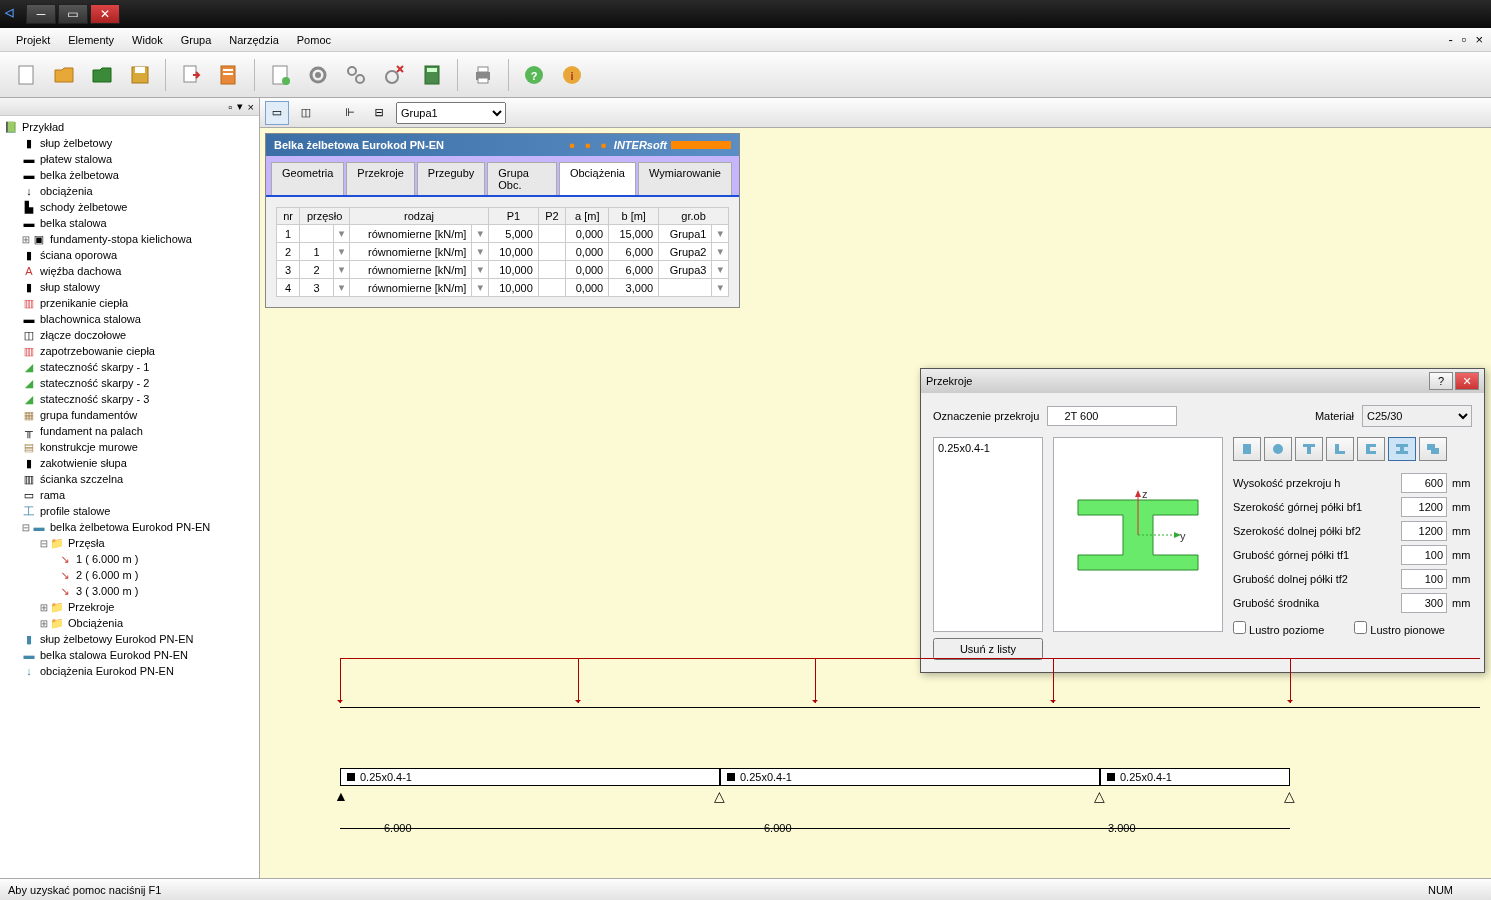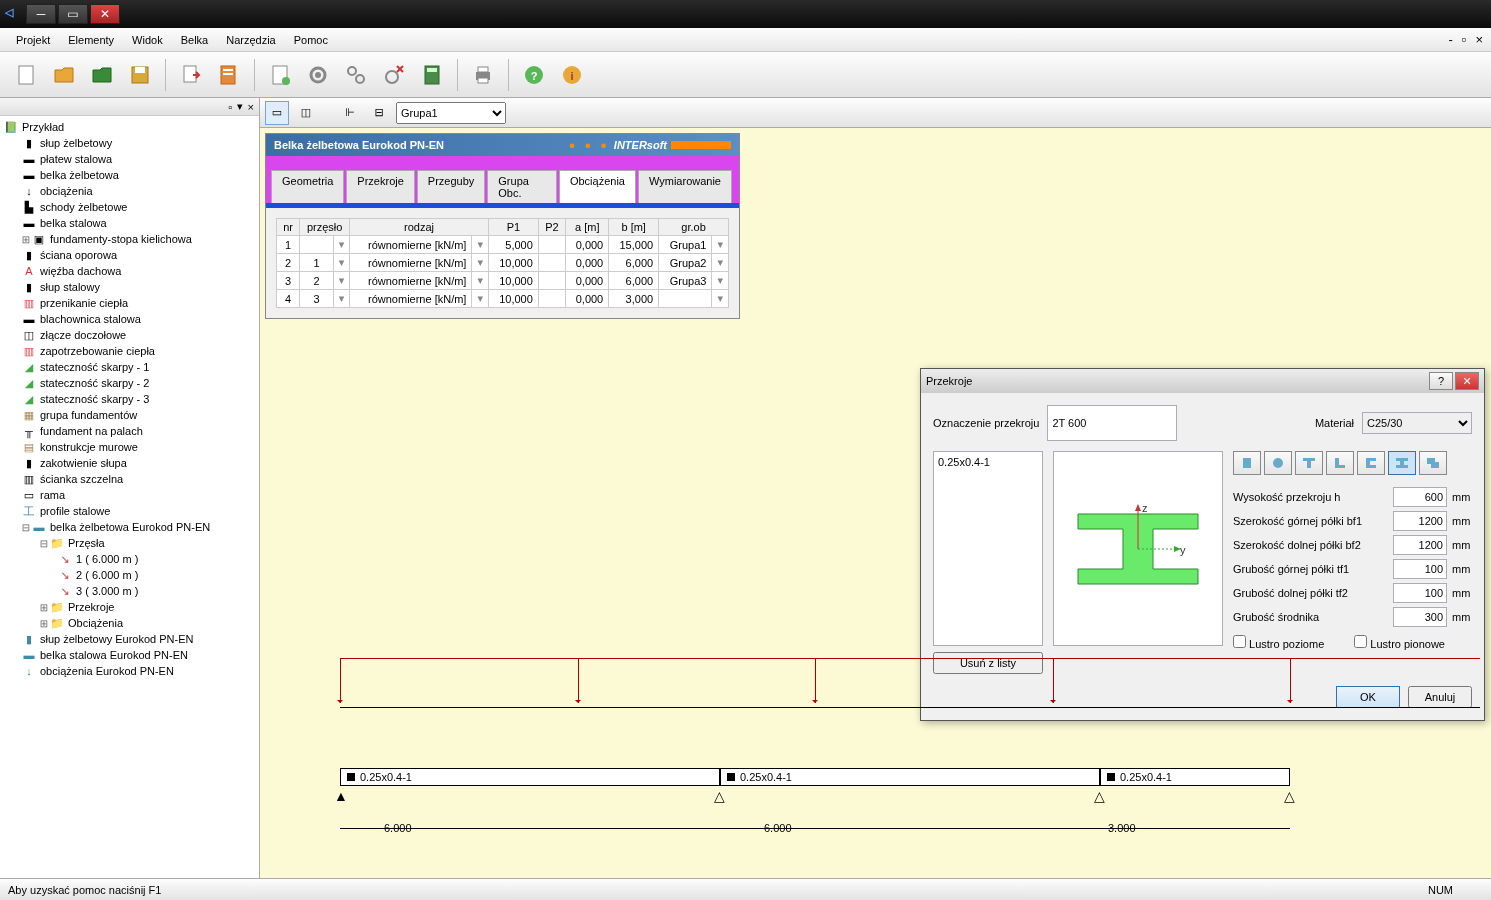--- a/index.html
+++ b/index.html
@@ -34,21 +34,21 @@
 .secondary-toolbar { height: 30px; background: linear-gradient(to bottom, #fdfdfd, #e3e3e3); display: flex; align-items: center; padding: 0 5px; gap: 5px; border-bottom: 1px solid #aaa; }
 .secondary-toolbar .tb-btn { width: 24px; height: 24px; border: 1px solid transparent; display: flex; align-items: center; justify-content: center; cursor: pointer; }
 .secondary-toolbar .tb-btn.active { border: 1px solid #7da2ce; background: #e0ecf8; }
 .secondary-toolbar select { height: 22px; width: 110px; }
 .panel { position: absolute; left: 5px; top: 35px; width: 475px; background: #f0f0f0; border: 1px solid #888; }
 .panel-header { height: 22px; background: linear-gradient(to right, #3a6ea5, #5a8ec5); color: #fff; display: flex; align-items: center; padding: 0 8px; font-weight: bold; }
 .panel-header-right { margin-left: auto; font-style: italic; display: flex; align-items: center; gap: 4px; }
 .panel-header-dots { color: #ff8800; letter-spacing: 3px; }
 .panel-brand { color: #fff; font-weight: bold; font-style: italic; }
 .panel-brand-bar { width: 60px; height: 8px; background: #ff8800; display: inline-block; }
-.tabs { display: flex; background: #d946ef; padding: 14px 5px 0; border-bottom: 5px solid #1d4ed8; }
+.tabs { display: flex; background: #c4b5fd; padding: 6px 5px 0; border-bottom: 2px solid #1d4ed8; }
 .tab { padding: 4px 10px; border: 1px solid #aaa; border-bottom: none; background: #e8e8e8; margin-right: 2px; cursor: pointer; }
 .tab.active { background: #fff; }
 .panel-body { padding: 10px; background: #f0f0f0; }
 .load-table { width: 100%; border-collapse: collapse; background: #fff; }
 .load-table th, .load-table td { border: 1px solid #ccc; padding: 2px 5px; text-align: center; font-weight: normal; }
 .load-table th { background: #f0f0f0; }
 .load-table td.right { text-align: right; }
 .load-table td.left { text-align: right; }
 .load-table .dd { width: 12px; color: #888; cursor: pointer; }
 .panel-footer { display: flex; align-items: center; padding: 10px; gap: 20px; }
@@ -56,32 +56,32 @@
 .panel-footer button { margin-left: auto; padding: 3px 18px; }
 .dialog { position: absolute; left: 660px; top: 270px; width: 565px; background: #f0f0f0; border: 1px solid #555; box-shadow: 2px 2px 8px rgba(0,0,0,0.3); }
 .dialog-titlebar { height: 24px; background: linear-gradient(to bottom, #eee, #ccc); display: flex; align-items: center; padding: 0 5px; }
 .dialog-title { flex: 1; }
 .dialog-titlebar-buttons { display: flex; gap: 2px; }
 .dialog-tb-btn { width: 24px; height: 18px; border: 1px solid #888; background: linear-gradient(to bottom,#fafafa,#ddd); display: flex; align-items: center; justify-content: center; cursor: pointer; font-size: 11px; }
 .dialog-tb-btn.close { background: linear-gradient(to bottom, #e66, #c33); color: #fff; }
 .dialog-body { padding: 12px; }
 .dialog-row { display: flex; align-items: center; gap: 8px; margin-bottom: 10px; }
 .dialog-row label { }
-.dialog-row input[type="text"] { height: 36px; padding: 0 4px; border: 1px solid #abadb3; }
+.dialog-row input[type="text"] { height: 20px; padding: 0 16px; border: 1px solid #abadb3; }
 .dialog-row select { height: 22px; border: 1px solid #abadb3; }
 .dialog-columns { display: flex; gap: 10px; }
 .dialog-list { width: 110px; height: 195px; border: 1px solid #abadb3; background: #fff; padding: 4px; }
 .dialog-preview { width: 170px; height: 195px; border: 1px solid #abadb3; background: #fff; display: flex; align-items: center; justify-content: center; }
 .dialog-props { flex: 1; }
 .shape-buttons { display: flex; gap: 3px; margin-bottom: 12px; }
 .shape-btn { width: 28px; height: 24px; border: 1px solid #888; background: linear-gradient(to bottom,#fafafa,#e5e5e5); display: flex; align-items: center; justify-content: center; cursor: pointer; }
 .shape-btn.active { border: 1px solid #3a6ea5; background: #cde4f7; }
 .prop-row { display: flex; align-items: center; margin-bottom: 4px; }
 .prop-row label { flex: 1; }
-.prop-row input { width: 54px; height: 20px; text-align: right; padding: 0 3px; border: 1px solid #abadb3; }
+.prop-row input { width: 46px; height: 20px; text-align: right; padding: 0 3px; border: 1px solid #abadb3; }
 .prop-row .unit { width: 25px; padding-left: 5px; }
 .dialog-checks { display: flex; gap: 30px; margin-top: 8px; }
 .dialog-buttons { display: flex; gap: 8px; margin-top: 12px; justify-content: flex-end; }
 .dialog-buttons button { width: 64px; height: 22px; }
 .dialog-buttons button.primary { border: 1px solid #3a6ea5; background: linear-gradient(to bottom,#eaf3fb,#cde4f7); }
 .dialog-list-btn { width: 110px; margin-top: 6px; height: 22px; }
 .statusbar { height: 22px; background: linear-gradient(to bottom, #fdfdfd, #e3e3e3); border-top: 1px solid #aaa; display: flex; align-items: center; padding: 0 8px; }
 .statusbar-right { margin-left: auto; padding-right: 30px; }
 
 
@@ -110,21 +110,21 @@
       <div class="titlebar-btn">─</div>
       <div class="titlebar-btn">▭</div>
       <div class="titlebar-btn close">✕</div>
     </div>
   </div>
 
   <div class="menubar">
     <div class="menubar-item">Projekt</div>
     <div class="menubar-item">Elementy</div>
     <div class="menubar-item">Widok</div>
-    <div class="menubar-item">Belka</div>
+    <div class="menubar-item">Grupa</div>
     <div class="menubar-item">Narzędzia</div>
     <div class="menubar-item">Pomoc</div>
     <div class="menubar-right">
       <span>-</span>
       <span>▫</span>
       <span>×</span>
     </div>
   </div>
 
   <div class="toolbar">
@@ -575,24 +575,20 @@
                     <input type="text" value="300" style="">
                     <span class="unit">mm</span>
                   </div>
                 </div>
               <div class="dialog-checks">
                 <label><input type="checkbox" style=""> <span>Lustro poziome</span></label>
                 <label><input type="checkbox" style=""> <span>Lustro pionowe</span></label>
               </div>
             </div>
           </div>
-          <div class="dialog-buttons">
-            <button class="primary">OK</button>
-            <button>Anuluj</button>
-          </div>
         </div>
       </div>
 
       <div class="beam-diagram">
         <div class="beam-load">
           <div class="beam-load-baseline"></div>
         <div class="arrow" style="left: 0px;"></div>
             <div class="arrow" style="left: 237.5px;"></div>
             <div class="arrow" style="left: 475px;"></div>
             <div class="arrow" style="left: 712.5px;"></div>

